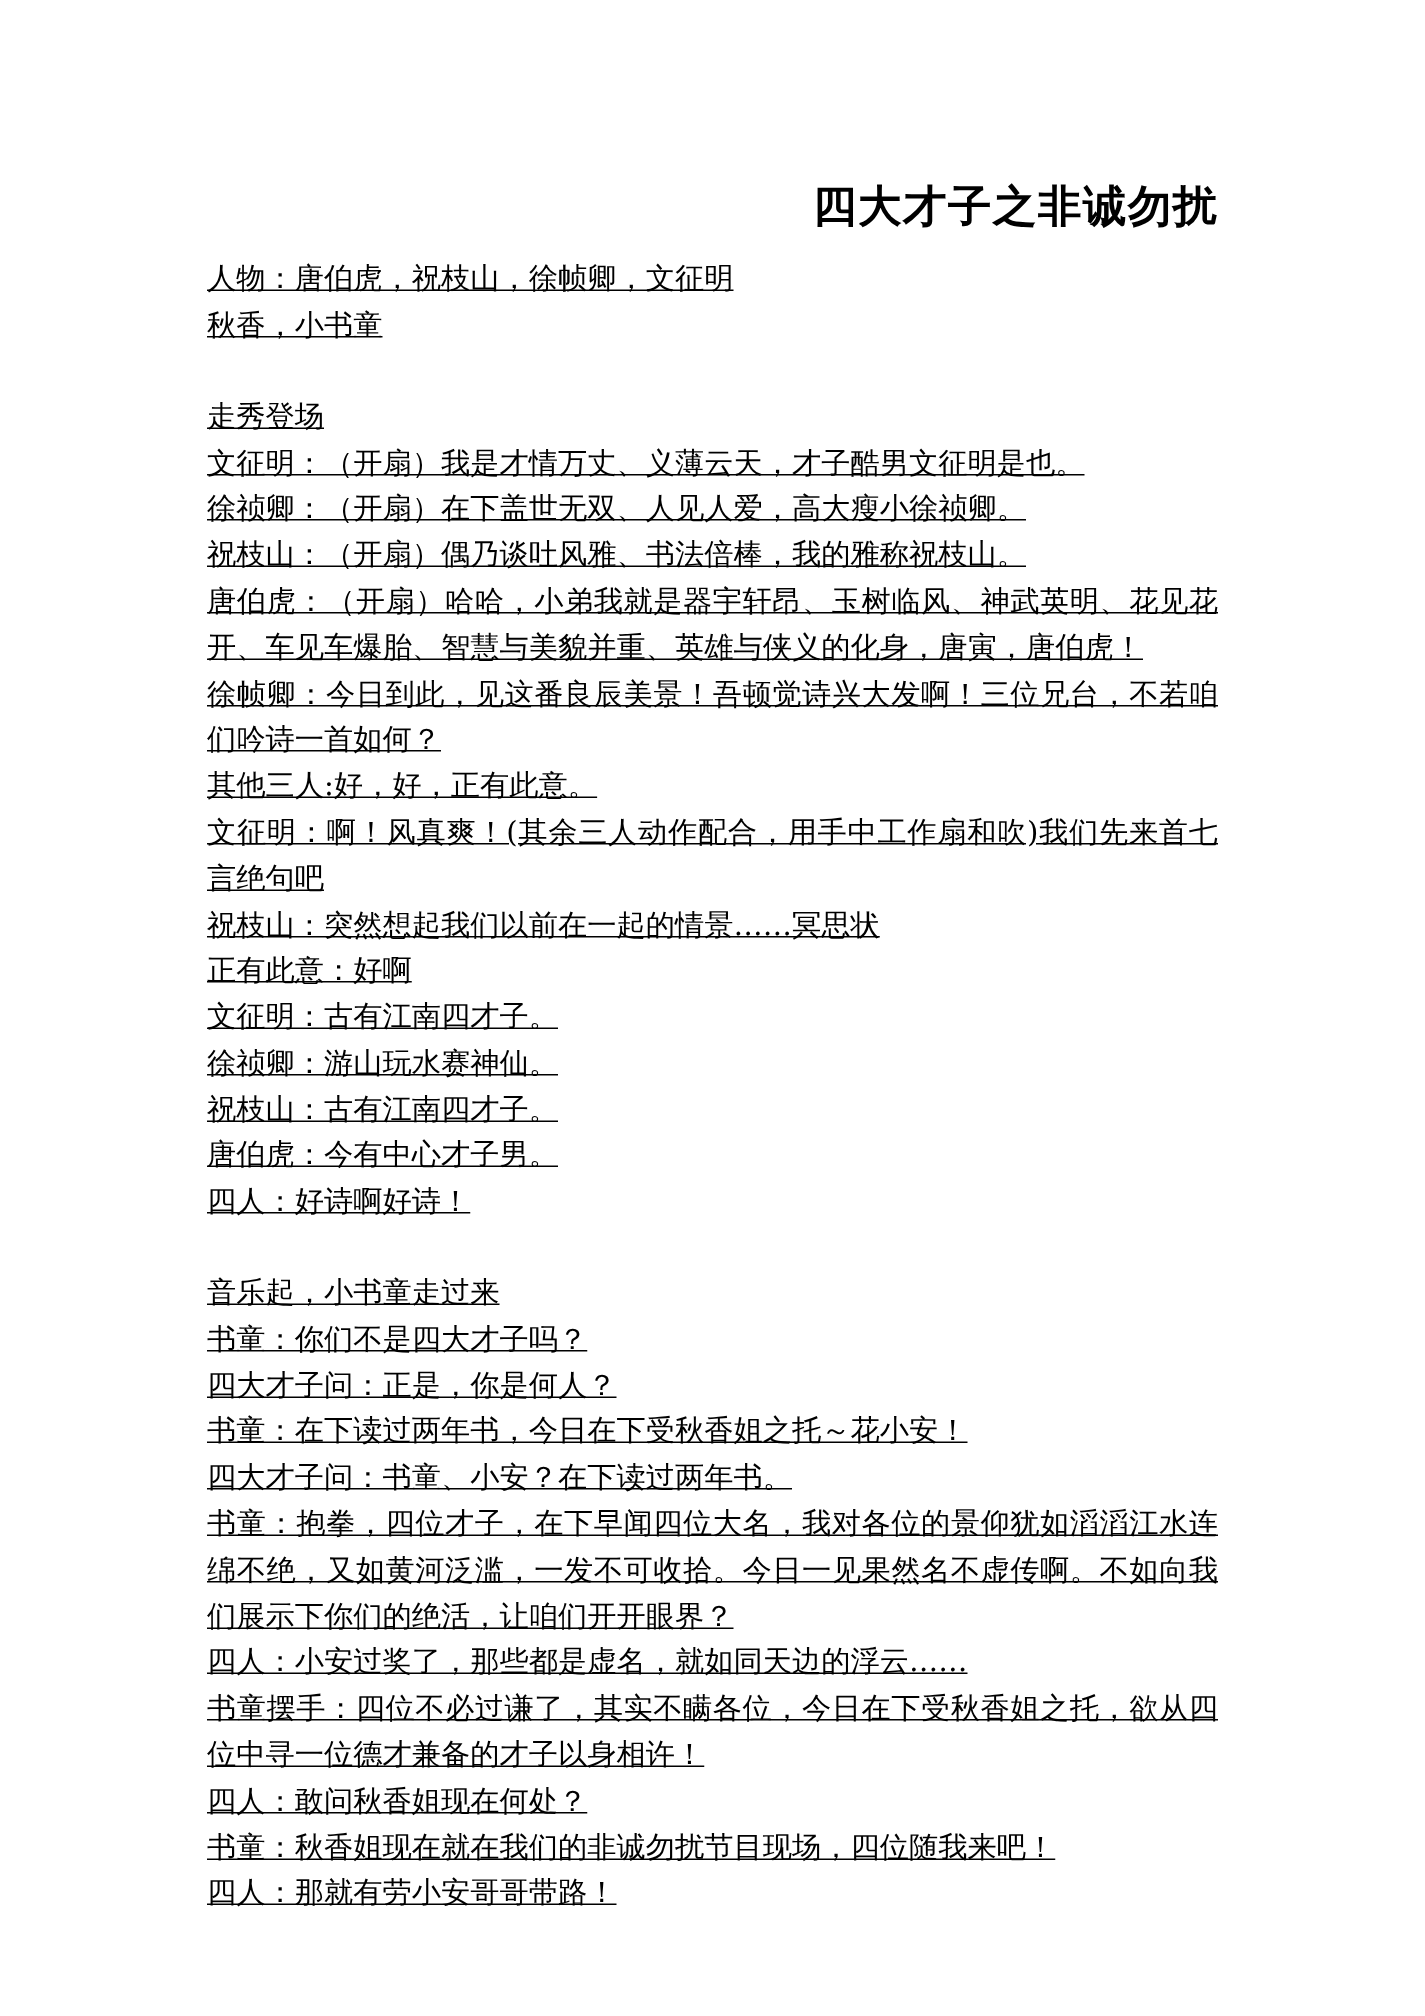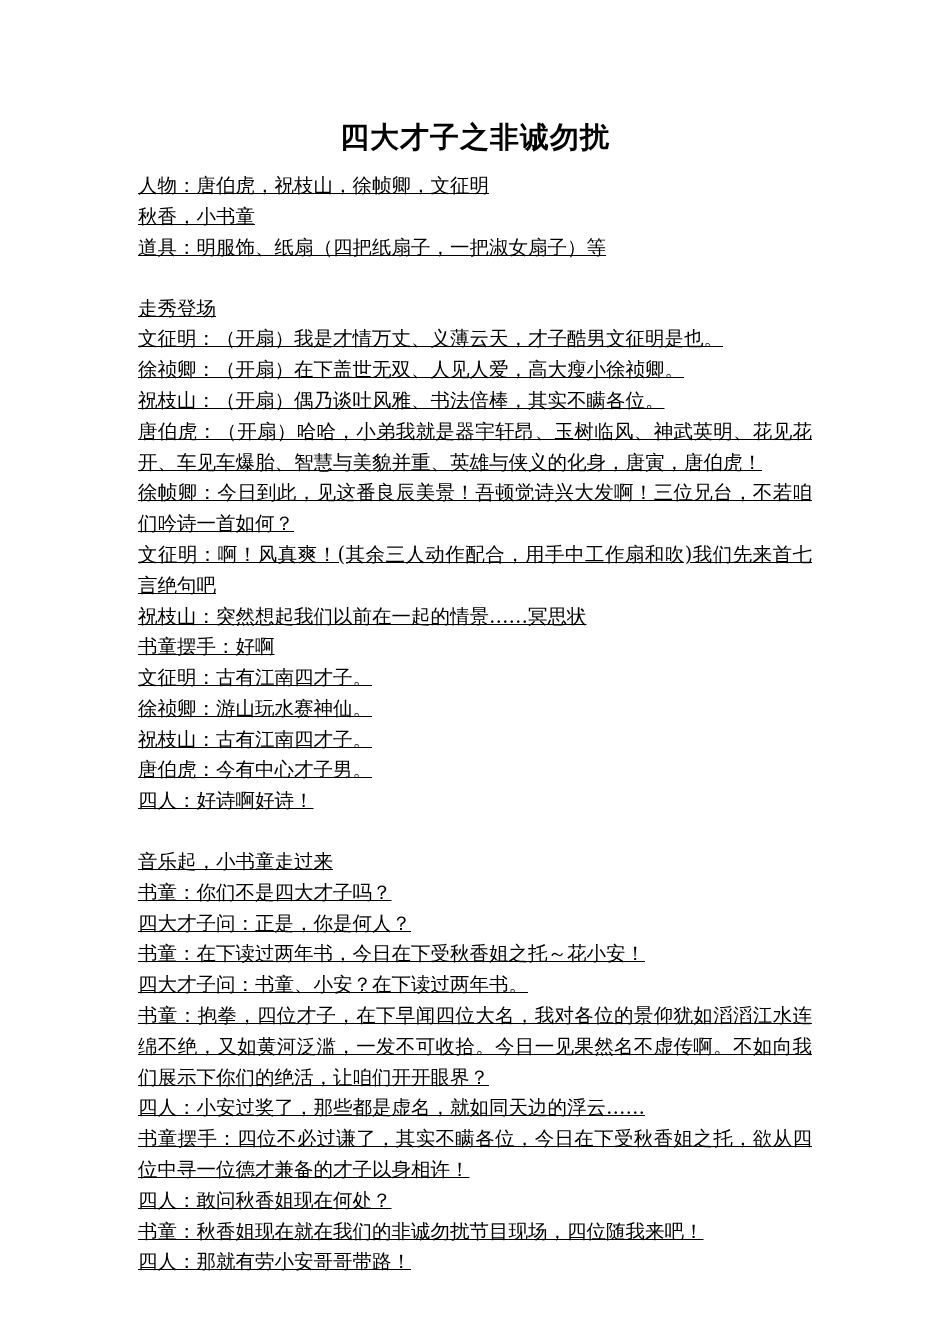--- a/index.html
+++ b/index.html
@@ -17,21 +17,21 @@
     position: relative;
     width: 950px;
     min-height: 1344px;
     box-sizing: border-box;
     padding: 118px 138px 40px 138px;
   }
   .doc-title {
     font-family: "DejaVu Serif", "Liberation Serif", serif;
     font-size: 29px;
     font-weight: bold;
-    text-align: center;
+    text-align: right;
     letter-spacing: 1px;
     margin: 0 0 14px 0;
     line-height: 1.35;
   }
   .body-block {
     font-size: 19.5px;
     line-height: 1.58;
     text-align: justify;
     text-justify: inter-ideograph;
   }
@@ -46,31 +46,31 @@
   }
 </style>
 </head>
 <body>
 
 <div class="page">
   <h1 class="doc-title">四大才子之非诚勿扰</h1>
   <div class="body-block">
     <p class="para">人物：唐伯虎，祝枝山，徐帧卿，文征明</p>
     <p class="para">秋香，小书童</p>
-    <p class="para">道具：明服饰、纸扇（四把纸扇子，一把淑女扇子）等</p>
     <div class="blank-line"></div>
     <p class="para">走秀登场</p>
     <p class="para">文征明：（开扇）我是才情万丈、义薄云天，才子酷男文征明是也。</p>
     <p class="para">徐祯卿：（开扇）在下盖世无双、人见人爱，高大瘦小徐祯卿。</p>
-    <p class="para">祝枝山：（开扇）偶乃谈吐风雅、书法倍棒，其实不瞒各位。</p>
+    <p class="para">祝枝山：（开扇）偶乃谈吐风雅、书法倍棒，我的雅称祝枝山。</p>
     <p class="para">唐伯虎：（开扇）哈哈，小弟我就是器宇轩昂、玉树临风、神武英明、花见花开、车见车爆胎、智慧与美貌并重、英雄与侠义的化身，唐寅，唐伯虎！</p>
     <p class="para">徐帧卿：今日到此，见这番良辰美景！吾顿觉诗兴大发啊！三位兄台，不若咱们吟诗一首如何？</p>
+    <p class="para">其他三人:好，好，正有此意。</p>
     <p class="para">文征明：啊！风真爽！(其余三人动作配合，用手中工作扇和吹)我们先来首七言绝句吧</p>
     <p class="para">祝枝山：突然想起我们以前在一起的情景……冥思状</p>
-    <p class="para">书童摆手：好啊</p>
+    <p class="para">正有此意：好啊</p>
     <p class="para">文征明：古有江南四才子。</p>
     <p class="para">徐祯卿：游山玩水赛神仙。</p>
     <p class="para">祝枝山：古有江南四才子。</p>
     <p class="para">唐伯虎：今有中心才子男。</p>
     <p class="para">四人：好诗啊好诗！</p>
     <div class="blank-line"></div>
     <p class="para">音乐起，小书童走过来</p>
     <p class="para">书童：你们不是四大才子吗？</p>
     <p class="para">四大才子问：正是，你是何人？</p>
     <p class="para">书童：在下读过两年书，今日在下受秋香姐之托～花小安！</p>

